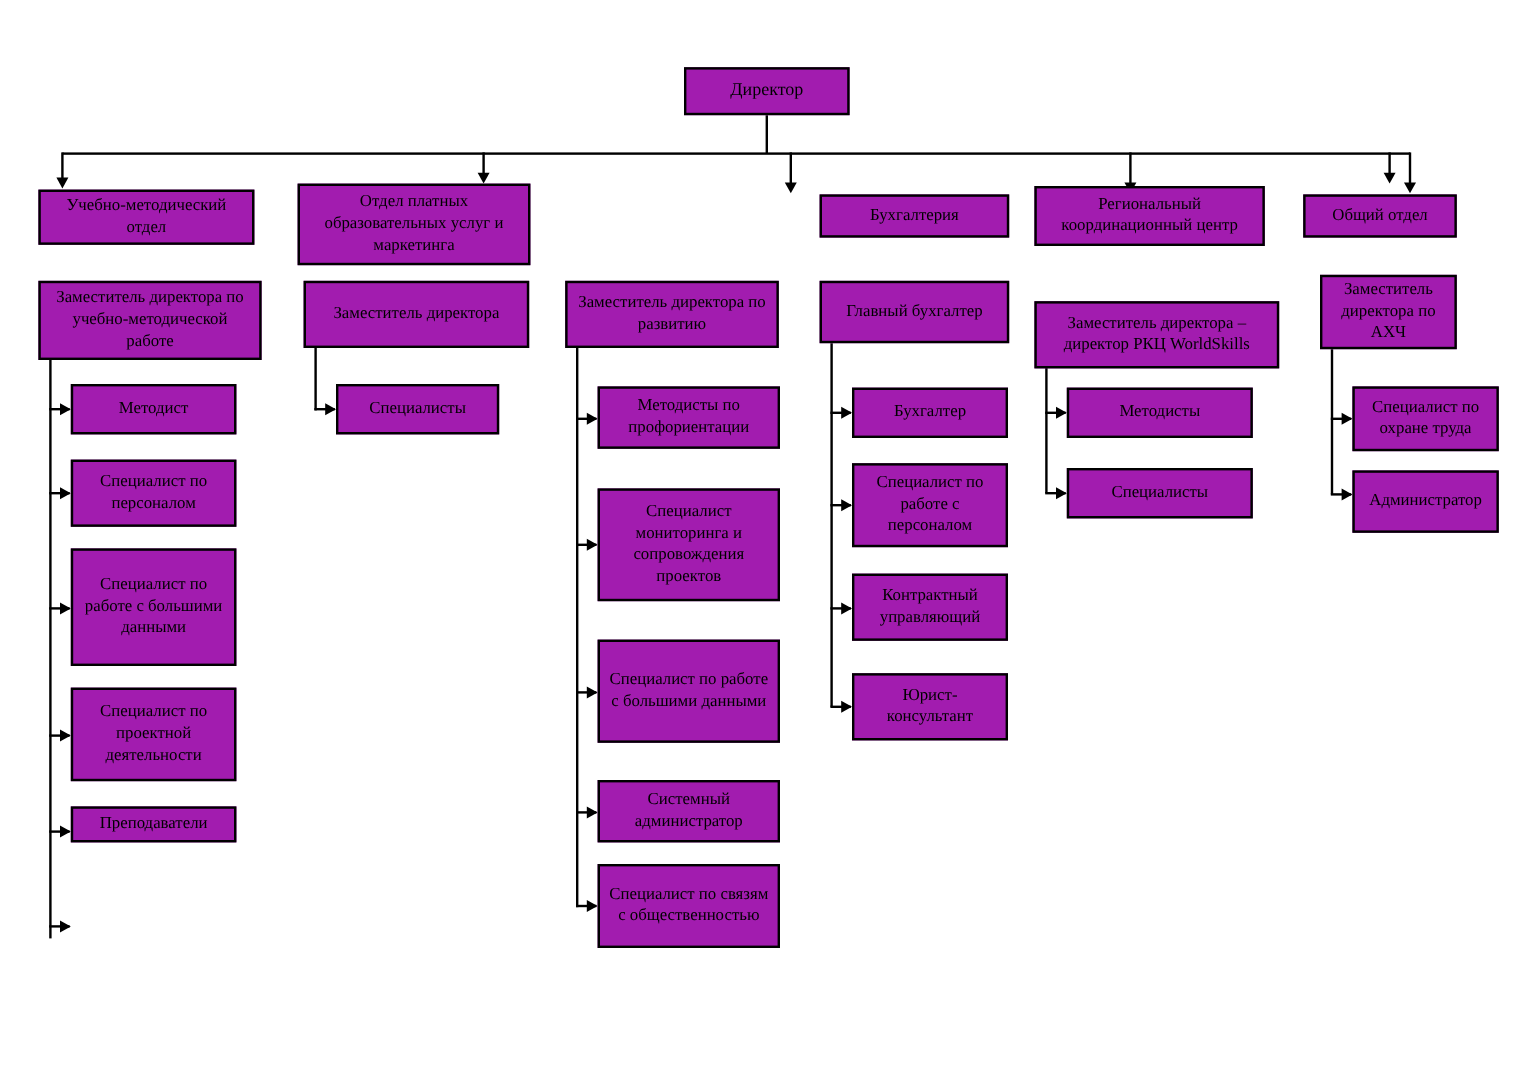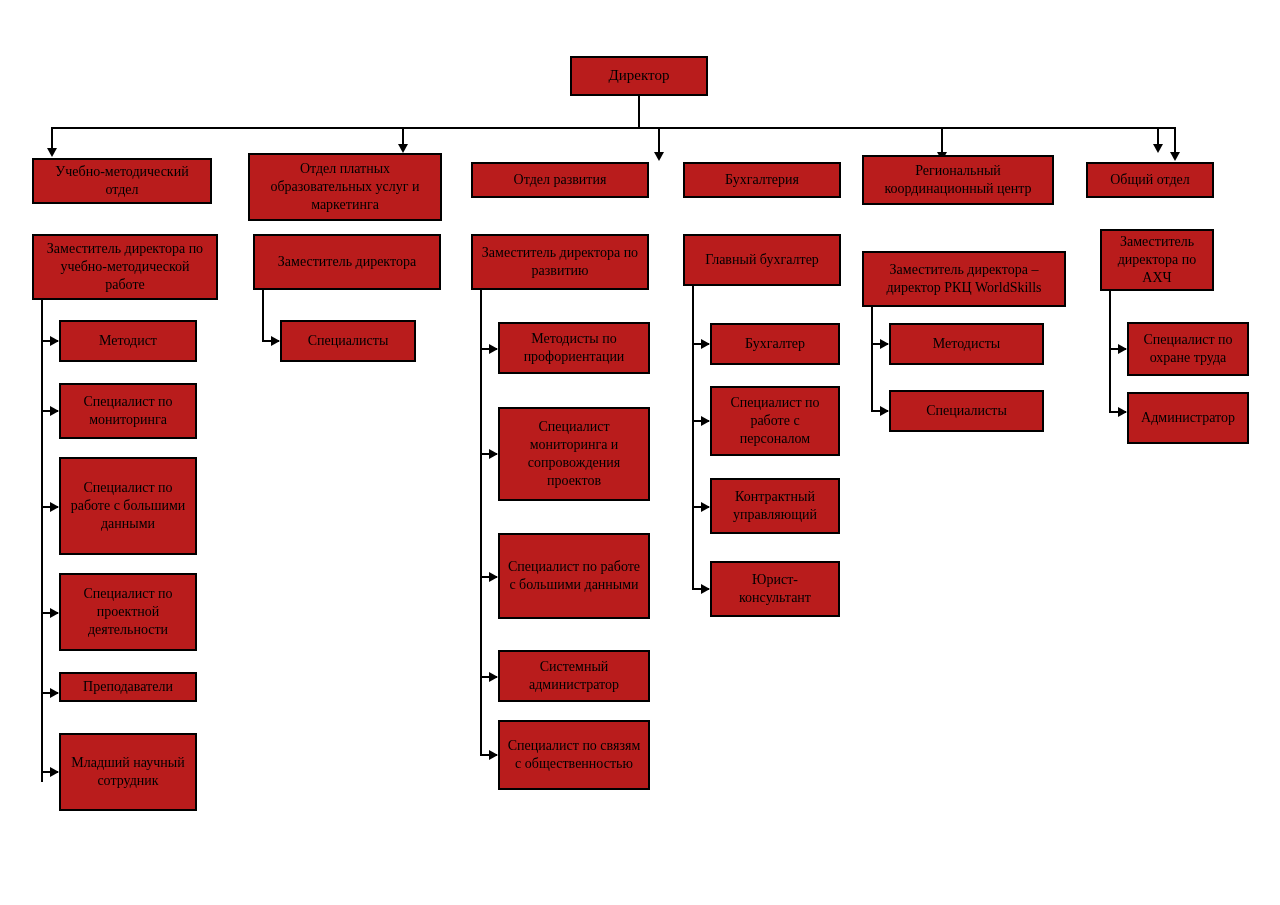--- a/index.html
+++ b/index.html
@@ -16,21 +16,21 @@
     position: relative;
     width: 1280px;
     height: 905px;
     background: #ffffff;
     overflow: hidden;
   }
   .node {
     position: absolute;
     box-sizing: border-box;
     border: 2px solid #000000;
-    background: #b91c1c;
+    background: #a21caf;
     display: flex;
     align-items: center;
     justify-content: center;
     text-align: center;
     line-height: 1.28;
     padding: 2px 5px;
     font-size: 14.5px;
     white-space: pre-line;
     z-index: 3;
   }
@@ -82,50 +82,48 @@
   <div class="node deputy" style="left:32px; top:234px; width:186px; height:66px;">Заместитель директора по учебно-методической работе</div>
 
   <div class="line vline" style="left:41px; top:300px; width:2px; height:482px;"></div>
 
   <div class="line hline" style="left:41px; top:340px; width:17px; height:2px;"></div>
   <div class="arrow-right" style="left:50px; top:336px;"></div>
   <div class="node leaf" style="left:59px; top:320px; width:138px; height:42px;">Методист</div>
 
   <div class="line hline" style="left:41px; top:410px; width:17px; height:2px;"></div>
   <div class="arrow-right" style="left:50px; top:406px;"></div>
-  <div class="node leaf" style="left:59px; top:383px; width:138px; height:56px;">Специалист по мониторинга</div>
+  <div class="node leaf" style="left:59px; top:383px; width:138px; height:56px;">Специалист по персоналом</div>
 
   <div class="line hline" style="left:41px; top:506px; width:17px; height:2px;"></div>
   <div class="arrow-right" style="left:50px; top:502px;"></div>
   <div class="node leaf" style="left:59px; top:457px; width:138px; height:98px;">Специалист по работе с большими данными</div>
 
   <div class="line hline" style="left:41px; top:612px; width:17px; height:2px;"></div>
   <div class="arrow-right" style="left:50px; top:608px;"></div>
   <div class="node leaf" style="left:59px; top:573px; width:138px; height:78px;">Специалист по проектной деятельности</div>
 
   <div class="line hline" style="left:41px; top:692px; width:17px; height:2px;"></div>
   <div class="arrow-right" style="left:50px; top:688px;"></div>
   <div class="node leaf" style="left:59px; top:672px; width:138px; height:30px;">Преподаватели</div>
 
   <div class="line hline" style="left:41px; top:771px; width:17px; height:2px;"></div>
   <div class="arrow-right" style="left:50px; top:767px;"></div>
-  <div class="node leaf" style="left:59px; top:733px; width:138px; height:78px;">Младший научный сотрудник</div>
 
   <div class="line vline" style="left:402px; top:127px; width:2px; height:19px;"></div>
   <div class="arrow-down" style="left:398px; top:144px;"></div>
   <div class="node dept" style="left:248px; top:153px; width:194px; height:68px;">Отдел платных образовательных услуг и маркетинга</div>
   <div class="node deputy" style="left:253px; top:234px; width:188px; height:56px;">Заместитель директора</div>
   <div class="line vline" style="left:262px; top:290px; width:2px; height:52px;"></div>
   <div class="line hline" style="left:262px; top:340px; width:17px; height:2px;"></div>
   <div class="arrow-right" style="left:271px; top:336px;"></div>
   <div class="node leaf" style="left:280px; top:320px; width:136px; height:42px;">Специалисты</div>
 
   <div class="line vline" style="left:658px; top:127px; width:2px; height:27px;"></div>
   <div class="arrow-down" style="left:654px; top:152px;"></div>
-  <div class="node dept" style="left:471px; top:162px; width:178px; height:36px;">Отдел развития</div>
   <div class="node deputy" style="left:471px; top:234px; width:178px; height:56px;">Заместитель директора по развитию</div>
   <div class="line vline" style="left:480px; top:290px; width:2px; height:466px;"></div>
 
   <div class="line hline" style="left:480px; top:348px; width:17px; height:2px;"></div>
   <div class="arrow-right" style="left:489px; top:344px;"></div>
   <div class="node leaf" style="left:498px; top:322px; width:152px; height:52px;">Методисты по профориентации</div>
 
   <div class="line hline" style="left:480px; top:453px; width:17px; height:2px;"></div>
   <div class="arrow-right" style="left:489px; top:449px;"></div>
   <div class="node leaf" style="left:498px; top:407px; width:152px; height:94px;">Специалист мониторинга и сопровождения проектов</div>

